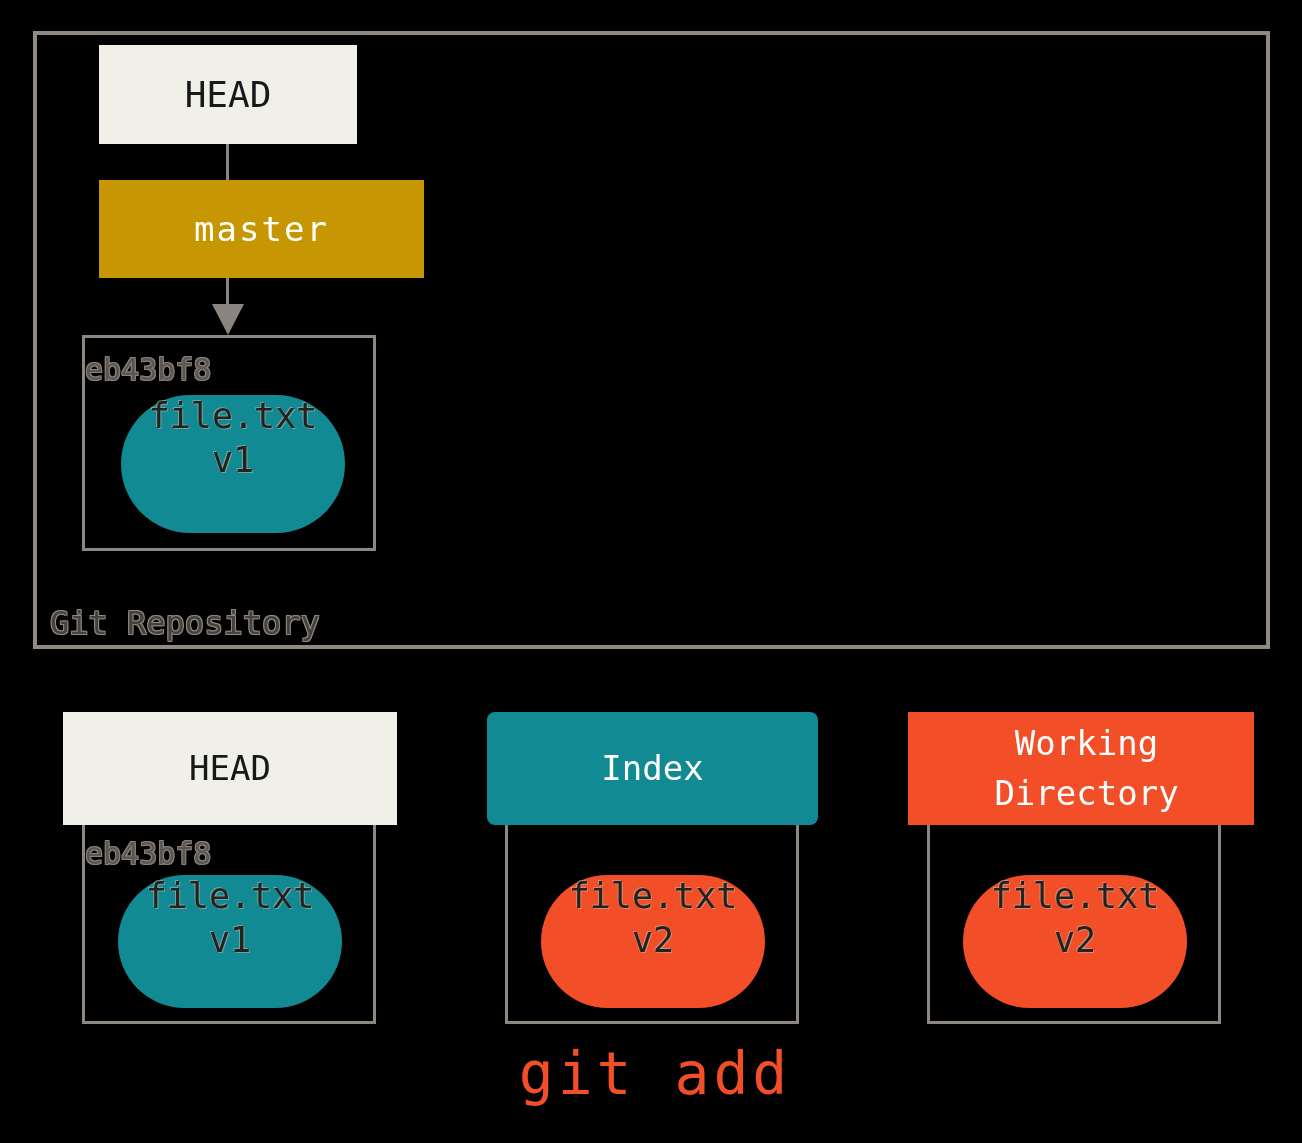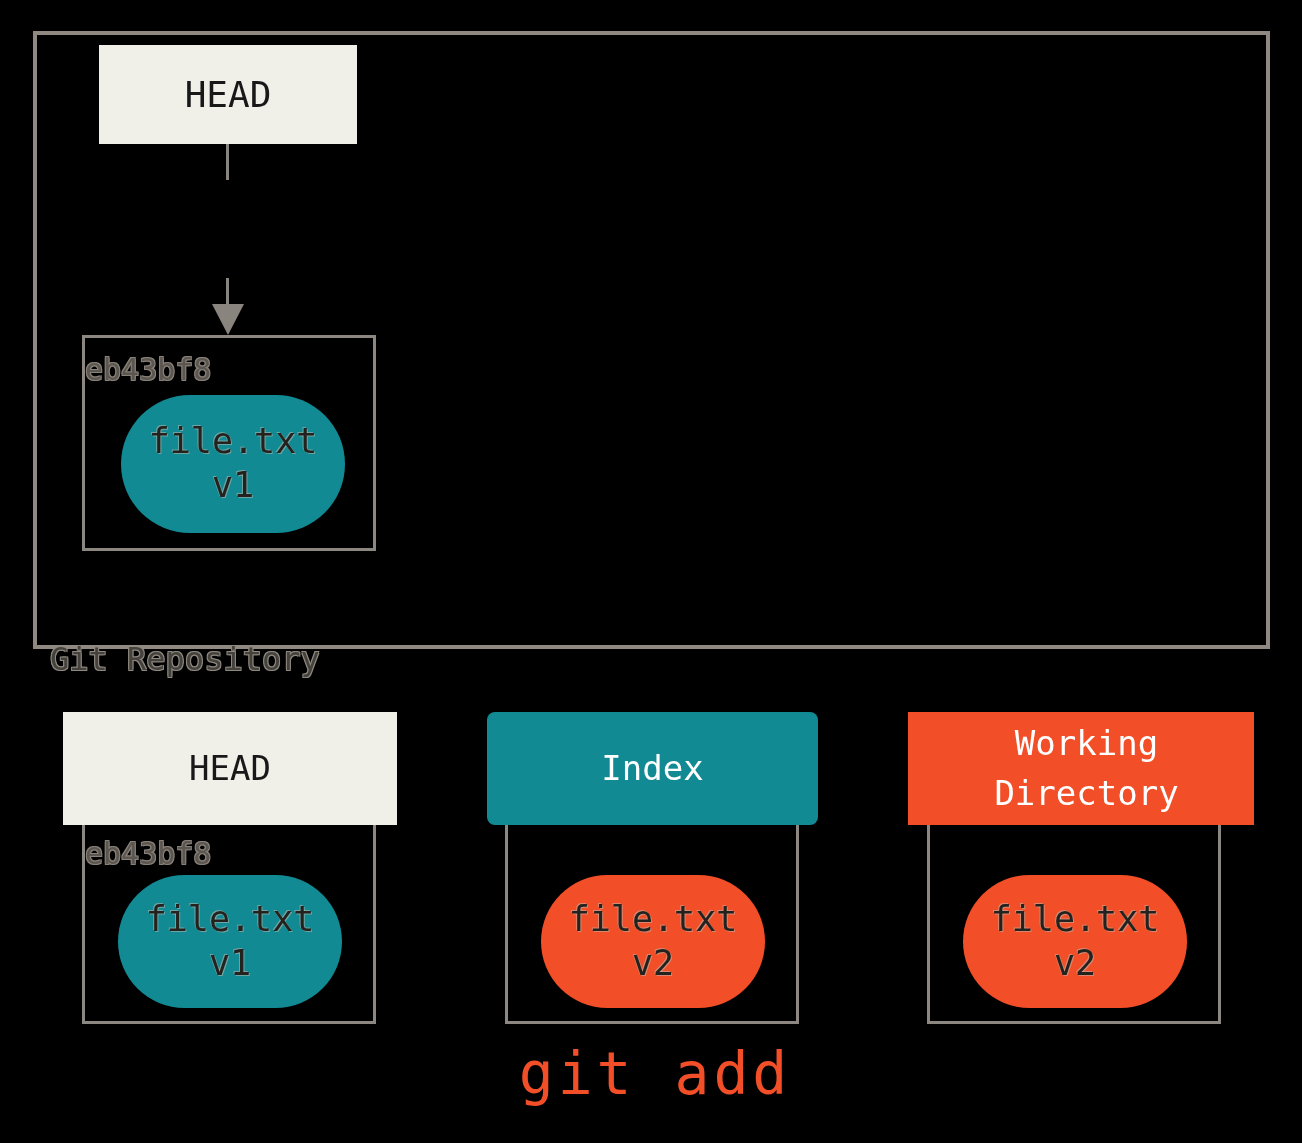--- a/index.html
+++ b/index.html
@@ -23,21 +23,20 @@
     left: 33px; top: 31px;
     width: 1229px; height: 610px;
     border: 4px solid #8F8981;
   }
   .repo-label {
     left: 50px; top: 604px;
     font-size: 32px;
     color: #45413D;
     text-shadow: -1px -1px 0 #8e897f, 1px -1px 0 #8e897f, -1px 1px 0 #8e897f, 1px 1px 0 #8e897f;
     white-space: nowrap;
-    margin-top: 36px;
   }
   .head-box-top {
     left: 99px; top: 45px;
     width: 258px; height: 99px;
     background: #F0EFE8;
     display: flex; align-items: center; justify-content: center;
     font-size: 36px; color: #181818;
   }
   .v-line { width: 3px; background: #8A847E; }
   .line-head-master { left: 226px; top: 144px; height: 36px; }
@@ -64,21 +63,21 @@
   }
   .commit-id {
     left: 0; top: 14px; width: 100%;
     text-align: left;
     font-size: 30px; color: #5C5650;
     text-shadow: -1px -1px 0 #88827a, 1px -1px 0 #88827a, -1px 1px 0 #88827a, 1px 1px 0 #88827a;
   }
   .pill {
     border-radius: 70px;
     display: flex; flex-direction: column;
-    align-items: center; justify-content: center;
+    align-items: center; justify-content: flex-start;
     font-size: 35px; color: #24221E;
     line-height: 1.25;
     text-shadow: -1px -1px 0 rgba(190,185,175,0.55), 1px 1px 0 rgba(190,185,175,0.55);
   }
   .pill-teal { background: #128A94; }
   .pill-red  { background: #F24E28; }
   .commit-pill { left: 36px; top: 57px; width: 224px; height: 138px; }
 
   
   .col-header {
@@ -122,20 +121,23 @@
 <div class="canvas">
 
   <div class="abs repo-box"></div>
 
   <div class="abs head-box-top">
     <span>HEAD</span>
   </div>
 
   <div class="abs v-line line-head-master"></div>
 
+  <div class="abs master-box">
+    <span>master</span>
+  </div>
 
   <div class="abs v-line line-master-commit"></div>
   <div class="abs arrowhead"></div>
 
   <div class="abs commit-box">
     <div class="abs commit-id">eb43bf8</div>
     <div class="abs pill pill-teal commit-pill">
       <span>file.txt</span>
       <span>v1</span>
     </div>

